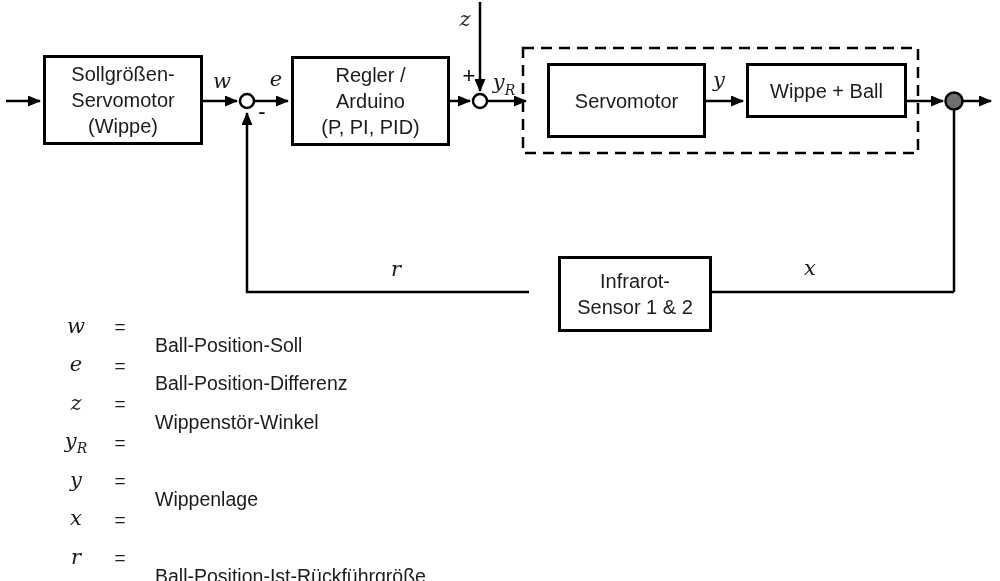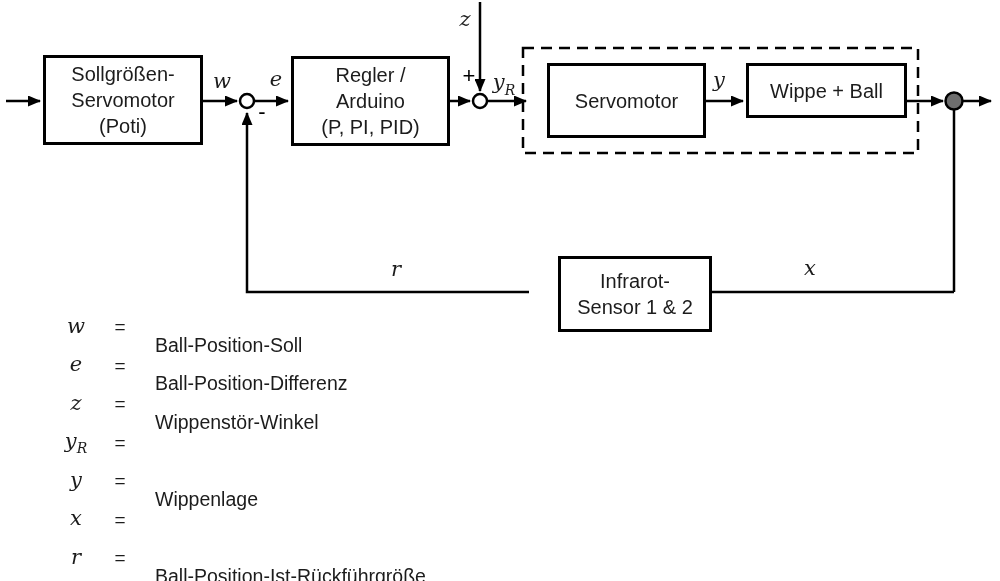--- a/index.html
+++ b/index.html
@@ -62,21 +62,21 @@
     <path d="M529,292 H247 V113" fill="none" stroke="#000" stroke-width="2.5" marker-end="url(#arr)"></path>
 
     <circle cx="247" cy="101" r="7" fill="#fff" stroke="#000" stroke-width="2.5"></circle>
     <circle cx="480" cy="101" r="7" fill="#fff" stroke="#000" stroke-width="2.5"></circle>
     <circle cx="954" cy="101" r="8.5" fill="#6e6e6e" stroke="#000" stroke-width="2.5"></circle>
   </svg>
 
   <div class="block" style="left:43px;top:55px;width:160px;height:90px;">
     <span>Sollgrößen-</span>
     <span>Servomotor</span>
-    <span>(Poti)</span>
+    <span>(Wippe)</span>
   </div>
 
   <div class="block" style="left:291px;top:56px;width:159px;height:90px;">
     <span>Regler /</span>
     <span>Arduino</span>
     <span>(P, PI, PID)</span>
   </div>
 
   <div class="block" style="left:529px;top:63px;width:159px;height:75px;margin-left:18px;">
     <span>Servomotor</span>

